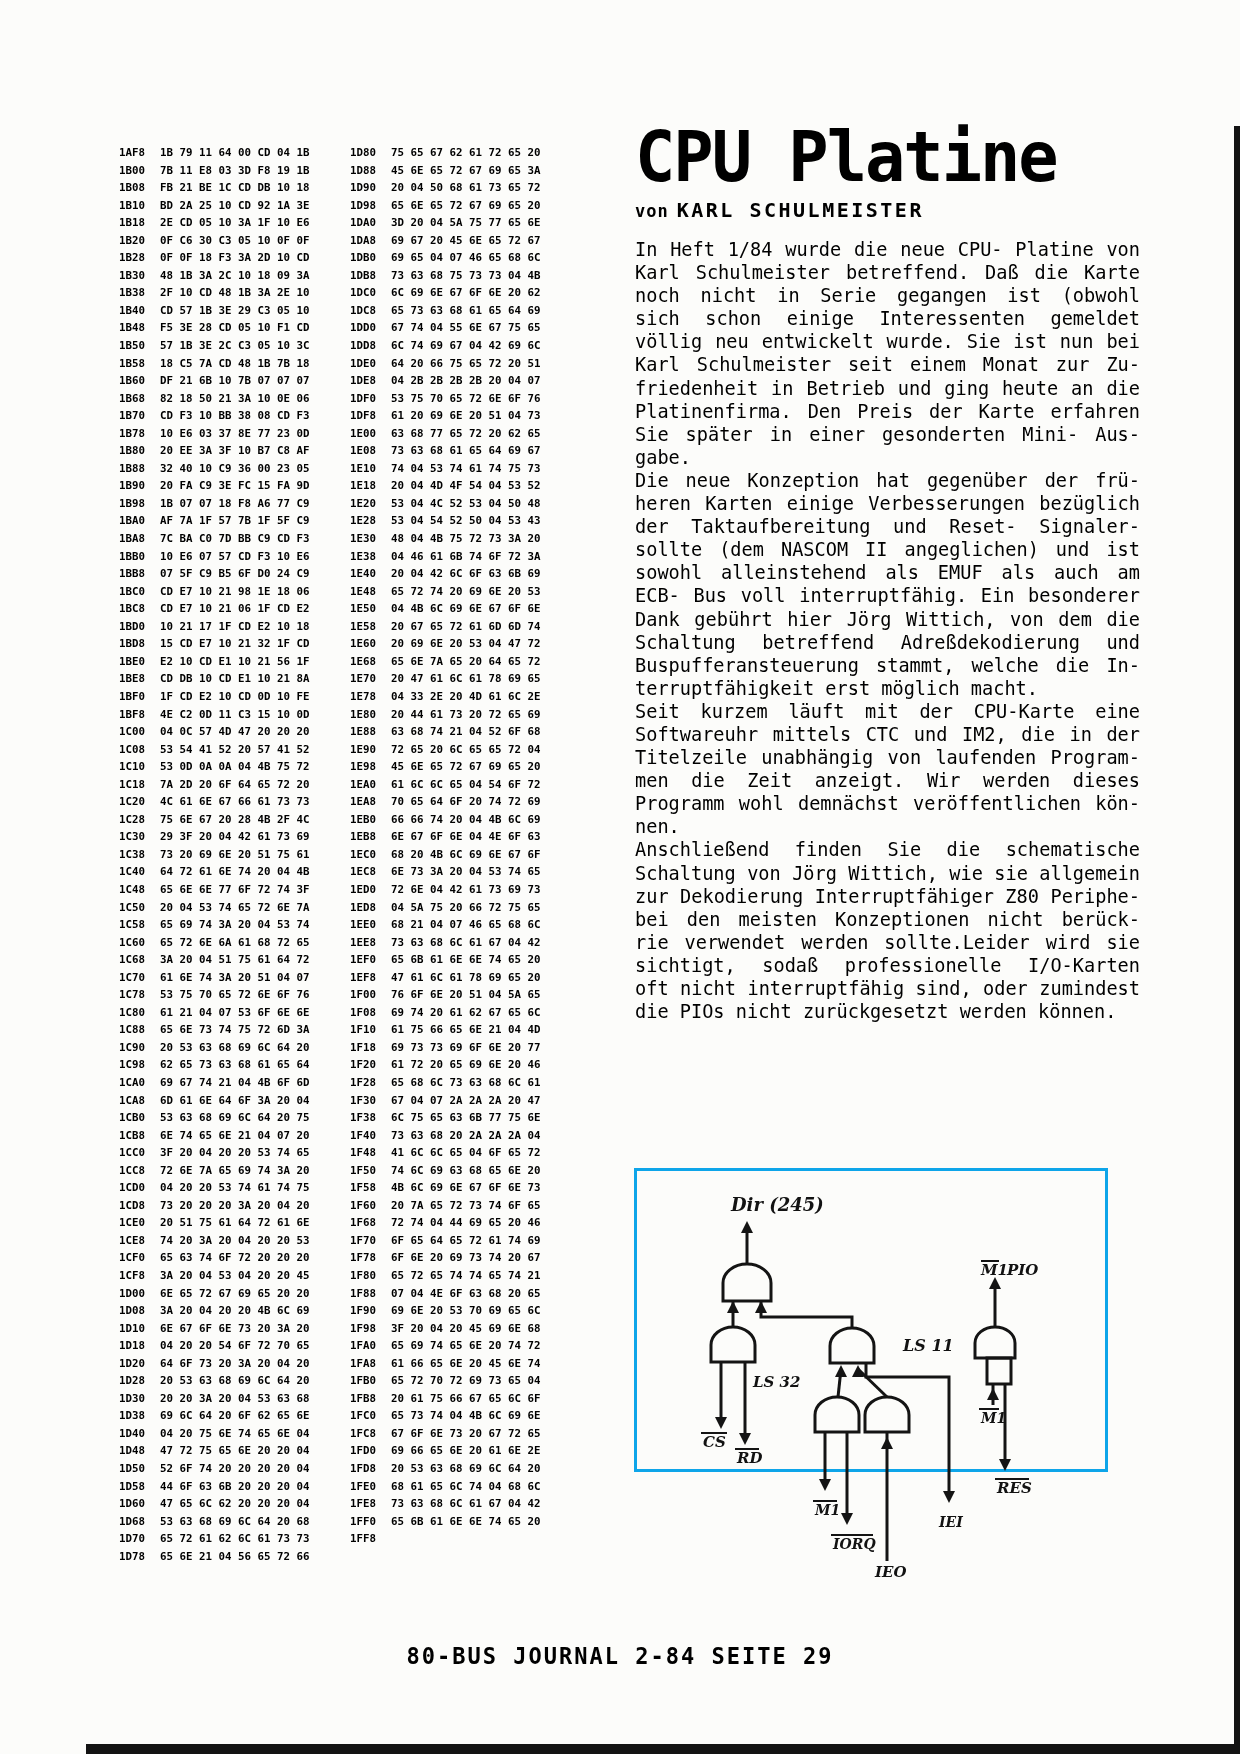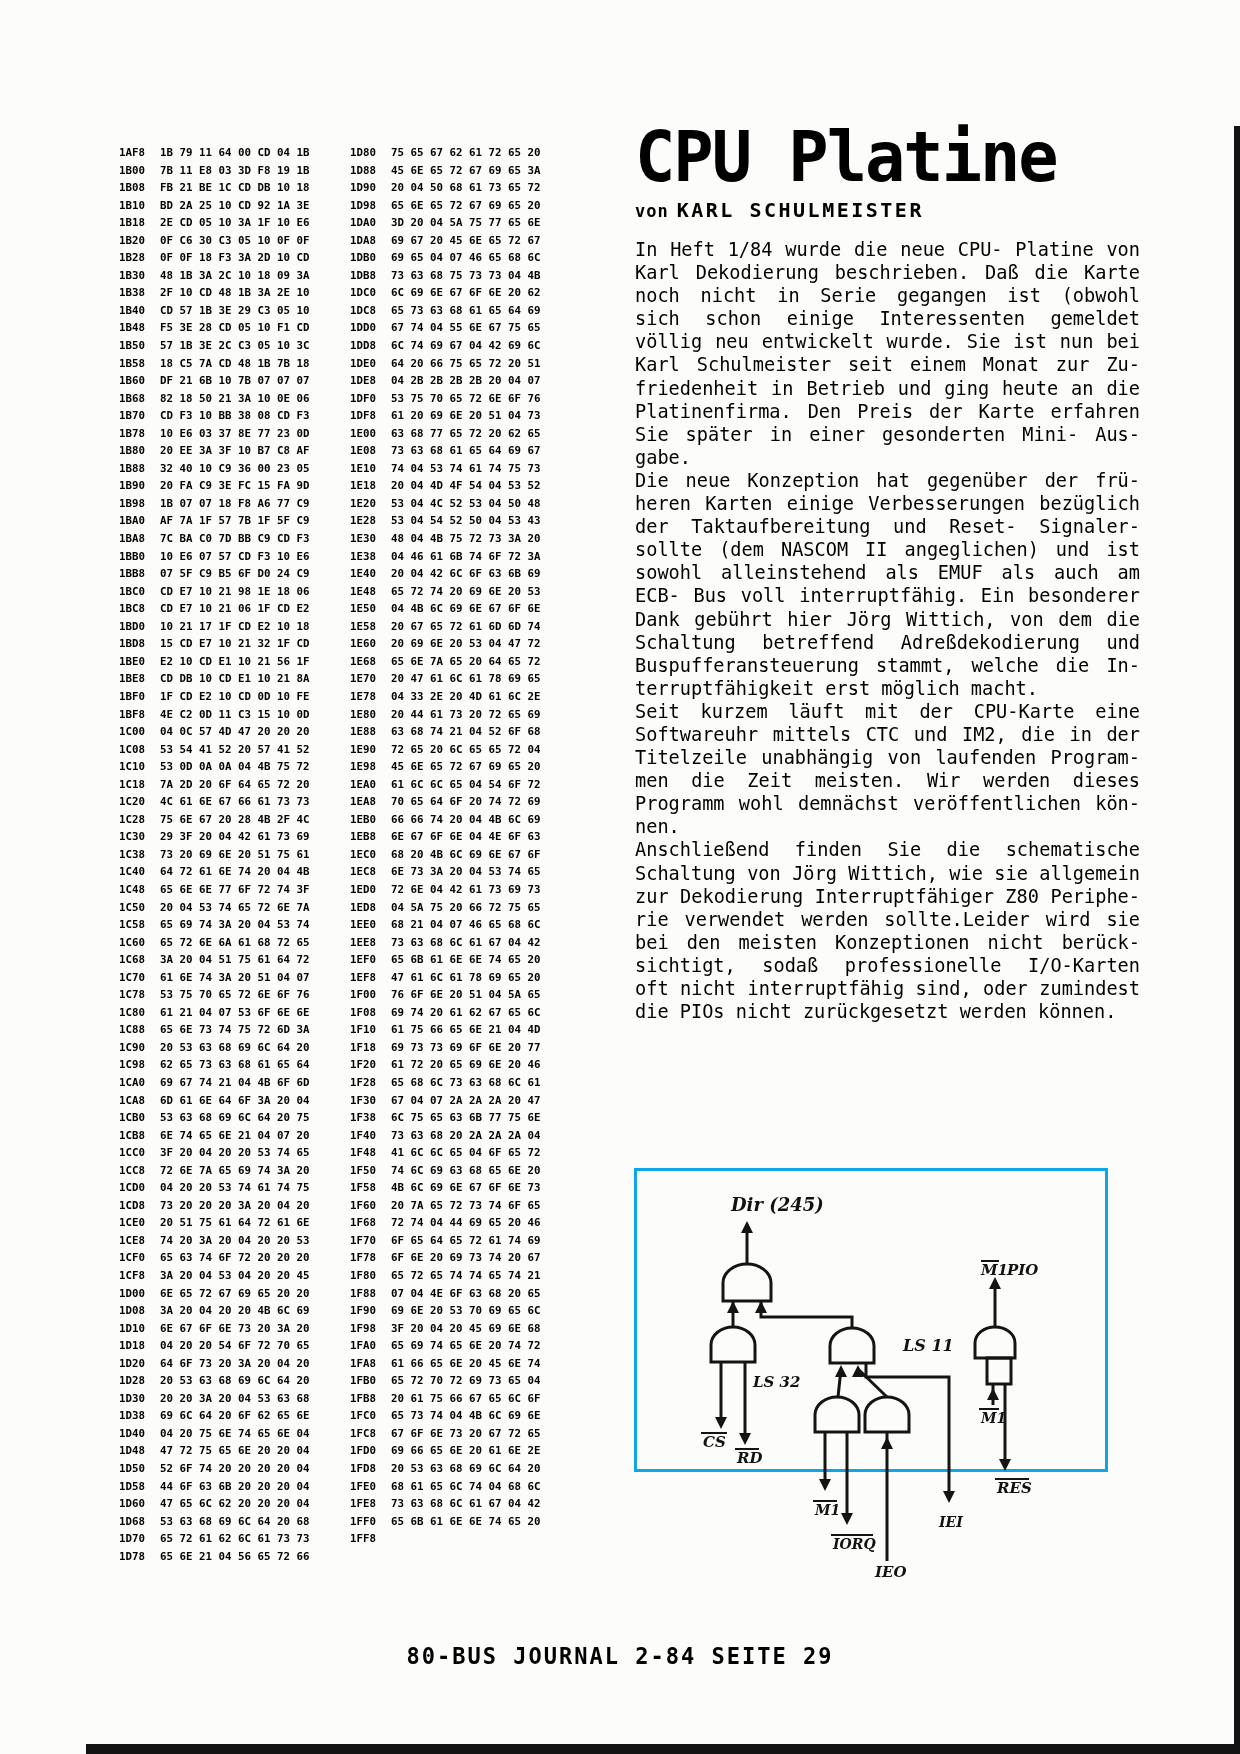--- a/index.html
+++ b/index.html
@@ -42,21 +42,21 @@
   <div class="hex-col hex-col-left"><div class="hex-row"><span class="hex-addr">1AF8</span><span class="hex-bytes">1B 79 11 64 00 CD 04 1B</span></div><div class="hex-row"><span class="hex-addr">1B00</span><span class="hex-bytes">7B 11 E8 03 3D F8 19 1B</span></div><div class="hex-row"><span class="hex-addr">1B08</span><span class="hex-bytes">FB 21 BE 1C CD DB 10 18</span></div><div class="hex-row"><span class="hex-addr">1B10</span><span class="hex-bytes">BD 2A 25 10 CD 92 1A 3E</span></div><div class="hex-row"><span class="hex-addr">1B18</span><span class="hex-bytes">2E CD 05 10 3A 1F 10 E6</span></div><div class="hex-row"><span class="hex-addr">1B20</span><span class="hex-bytes">0F C6 30 C3 05 10 0F 0F</span></div><div class="hex-row"><span class="hex-addr">1B28</span><span class="hex-bytes">0F 0F 18 F3 3A 2D 10 CD</span></div><div class="hex-row"><span class="hex-addr">1B30</span><span class="hex-bytes">48 1B 3A 2C 10 18 09 3A</span></div><div class="hex-row"><span class="hex-addr">1B38</span><span class="hex-bytes">2F 10 CD 48 1B 3A 2E 10</span></div><div class="hex-row"><span class="hex-addr">1B40</span><span class="hex-bytes">CD 57 1B 3E 29 C3 05 10</span></div><div class="hex-row"><span class="hex-addr">1B48</span><span class="hex-bytes">F5 3E 28 CD 05 10 F1 CD</span></div><div class="hex-row"><span class="hex-addr">1B50</span><span class="hex-bytes">57 1B 3E 2C C3 05 10 3C</span></div><div class="hex-row"><span class="hex-addr">1B58</span><span class="hex-bytes">18 C5 7A CD 48 1B 7B 18</span></div><div class="hex-row"><span class="hex-addr">1B60</span><span class="hex-bytes">DF 21 6B 10 7B 07 07 07</span></div><div class="hex-row"><span class="hex-addr">1B68</span><span class="hex-bytes">82 18 50 21 3A 10 0E 06</span></div><div class="hex-row"><span class="hex-addr">1B70</span><span class="hex-bytes">CD F3 10 BB 38 08 CD F3</span></div><div class="hex-row"><span class="hex-addr">1B78</span><span class="hex-bytes">10 E6 03 37 8E 77 23 0D</span></div><div class="hex-row"><span class="hex-addr">1B80</span><span class="hex-bytes">20 EE 3A 3F 10 B7 C8 AF</span></div><div class="hex-row"><span class="hex-addr">1B88</span><span class="hex-bytes">32 40 10 C9 36 00 23 05</span></div><div class="hex-row"><span class="hex-addr">1B90</span><span class="hex-bytes">20 FA C9 3E FC 15 FA 9D</span></div><div class="hex-row"><span class="hex-addr">1B98</span><span class="hex-bytes">1B 07 07 18 F8 A6 77 C9</span></div><div class="hex-row"><span class="hex-addr">1BA0</span><span class="hex-bytes">AF 7A 1F 57 7B 1F 5F C9</span></div><div class="hex-row"><span class="hex-addr">1BA8</span><span class="hex-bytes">7C BA C0 7D BB C9 CD F3</span></div><div class="hex-row"><span class="hex-addr">1BB0</span><span class="hex-bytes">10 E6 07 57 CD F3 10 E6</span></div><div class="hex-row"><span class="hex-addr">1BB8</span><span class="hex-bytes">07 5F C9 B5 6F D0 24 C9</span></div><div class="hex-row"><span class="hex-addr">1BC0</span><span class="hex-bytes">CD E7 10 21 98 1E 18 06</span></div><div class="hex-row"><span class="hex-addr">1BC8</span><span class="hex-bytes">CD E7 10 21 06 1F CD E2</span></div><div class="hex-row"><span class="hex-addr">1BD0</span><span class="hex-bytes">10 21 17 1F CD E2 10 18</span></div><div class="hex-row"><span class="hex-addr">1BD8</span><span class="hex-bytes">15 CD E7 10 21 32 1F CD</span></div><div class="hex-row"><span class="hex-addr">1BE0</span><span class="hex-bytes">E2 10 CD E1 10 21 56 1F</span></div><div class="hex-row"><span class="hex-addr">1BE8</span><span class="hex-bytes">CD DB 10 CD E1 10 21 8A</span></div><div class="hex-row"><span class="hex-addr">1BF0</span><span class="hex-bytes">1F CD E2 10 CD 0D 10 FE</span></div><div class="hex-row"><span class="hex-addr">1BF8</span><span class="hex-bytes">4E C2 0D 11 C3 15 10 0D</span></div><div class="hex-row"><span class="hex-addr">1C00</span><span class="hex-bytes">04 0C 57 4D 47 20 20 20</span></div><div class="hex-row"><span class="hex-addr">1C08</span><span class="hex-bytes">53 54 41 52 20 57 41 52</span></div><div class="hex-row"><span class="hex-addr">1C10</span><span class="hex-bytes">53 0D 0A 0A 04 4B 75 72</span></div><div class="hex-row"><span class="hex-addr">1C18</span><span class="hex-bytes">7A 2D 20 6F 64 65 72 20</span></div><div class="hex-row"><span class="hex-addr">1C20</span><span class="hex-bytes">4C 61 6E 67 66 61 73 73</span></div><div class="hex-row"><span class="hex-addr">1C28</span><span class="hex-bytes">75 6E 67 20 28 4B 2F 4C</span></div><div class="hex-row"><span class="hex-addr">1C30</span><span class="hex-bytes">29 3F 20 04 42 61 73 69</span></div><div class="hex-row"><span class="hex-addr">1C38</span><span class="hex-bytes">73 20 69 6E 20 51 75 61</span></div><div class="hex-row"><span class="hex-addr">1C40</span><span class="hex-bytes">64 72 61 6E 74 20 04 4B</span></div><div class="hex-row"><span class="hex-addr">1C48</span><span class="hex-bytes">65 6E 6E 77 6F 72 74 3F</span></div><div class="hex-row"><span class="hex-addr">1C50</span><span class="hex-bytes">20 04 53 74 65 72 6E 7A</span></div><div class="hex-row"><span class="hex-addr">1C58</span><span class="hex-bytes">65 69 74 3A 20 04 53 74</span></div><div class="hex-row"><span class="hex-addr">1C60</span><span class="hex-bytes">65 72 6E 6A 61 68 72 65</span></div><div class="hex-row"><span class="hex-addr">1C68</span><span class="hex-bytes">3A 20 04 51 75 61 64 72</span></div><div class="hex-row"><span class="hex-addr">1C70</span><span class="hex-bytes">61 6E 74 3A 20 51 04 07</span></div><div class="hex-row"><span class="hex-addr">1C78</span><span class="hex-bytes">53 75 70 65 72 6E 6F 76</span></div><div class="hex-row"><span class="hex-addr">1C80</span><span class="hex-bytes">61 21 04 07 53 6F 6E 6E</span></div><div class="hex-row"><span class="hex-addr">1C88</span><span class="hex-bytes">65 6E 73 74 75 72 6D 3A</span></div><div class="hex-row"><span class="hex-addr">1C90</span><span class="hex-bytes">20 53 63 68 69 6C 64 20</span></div><div class="hex-row"><span class="hex-addr">1C98</span><span class="hex-bytes">62 65 73 63 68 61 65 64</span></div><div class="hex-row"><span class="hex-addr">1CA0</span><span class="hex-bytes">69 67 74 21 04 4B 6F 6D</span></div><div class="hex-row"><span class="hex-addr">1CA8</span><span class="hex-bytes">6D 61 6E 64 6F 3A 20 04</span></div><div class="hex-row"><span class="hex-addr">1CB0</span><span class="hex-bytes">53 63 68 69 6C 64 20 75</span></div><div class="hex-row"><span class="hex-addr">1CB8</span><span class="hex-bytes">6E 74 65 6E 21 04 07 20</span></div><div class="hex-row"><span class="hex-addr">1CC0</span><span class="hex-bytes">3F 20 04 20 20 53 74 65</span></div><div class="hex-row"><span class="hex-addr">1CC8</span><span class="hex-bytes">72 6E 7A 65 69 74 3A 20</span></div><div class="hex-row"><span class="hex-addr">1CD0</span><span class="hex-bytes">04 20 20 53 74 61 74 75</span></div><div class="hex-row"><span class="hex-addr">1CD8</span><span class="hex-bytes">73 20 20 20 3A 20 04 20</span></div><div class="hex-row"><span class="hex-addr">1CE0</span><span class="hex-bytes">20 51 75 61 64 72 61 6E</span></div><div class="hex-row"><span class="hex-addr">1CE8</span><span class="hex-bytes">74 20 3A 20 04 20 20 53</span></div><div class="hex-row"><span class="hex-addr">1CF0</span><span class="hex-bytes">65 63 74 6F 72 20 20 20</span></div><div class="hex-row"><span class="hex-addr">1CF8</span><span class="hex-bytes">3A 20 04 53 04 20 20 45</span></div><div class="hex-row"><span class="hex-addr">1D00</span><span class="hex-bytes">6E 65 72 67 69 65 20 20</span></div><div class="hex-row"><span class="hex-addr">1D08</span><span class="hex-bytes">3A 20 04 20 20 4B 6C 69</span></div><div class="hex-row"><span class="hex-addr">1D10</span><span class="hex-bytes">6E 67 6F 6E 73 20 3A 20</span></div><div class="hex-row"><span class="hex-addr">1D18</span><span class="hex-bytes">04 20 20 54 6F 72 70 65</span></div><div class="hex-row"><span class="hex-addr">1D20</span><span class="hex-bytes">64 6F 73 20 3A 20 04 20</span></div><div class="hex-row"><span class="hex-addr">1D28</span><span class="hex-bytes">20 53 63 68 69 6C 64 20</span></div><div class="hex-row"><span class="hex-addr">1D30</span><span class="hex-bytes">20 20 3A 20 04 53 63 68</span></div><div class="hex-row"><span class="hex-addr">1D38</span><span class="hex-bytes">69 6C 64 20 6F 62 65 6E</span></div><div class="hex-row"><span class="hex-addr">1D40</span><span class="hex-bytes">04 20 75 6E 74 65 6E 04</span></div><div class="hex-row"><span class="hex-addr">1D48</span><span class="hex-bytes">47 72 75 65 6E 20 20 04</span></div><div class="hex-row"><span class="hex-addr">1D50</span><span class="hex-bytes">52 6F 74 20 20 20 20 04</span></div><div class="hex-row"><span class="hex-addr">1D58</span><span class="hex-bytes">44 6F 63 6B 20 20 20 04</span></div><div class="hex-row"><span class="hex-addr">1D60</span><span class="hex-bytes">47 65 6C 62 20 20 20 04</span></div><div class="hex-row"><span class="hex-addr">1D68</span><span class="hex-bytes">53 63 68 69 6C 64 20 68</span></div><div class="hex-row"><span class="hex-addr">1D70</span><span class="hex-bytes">65 72 61 62 6C 61 73 73</span></div><div class="hex-row"><span class="hex-addr">1D78</span><span class="hex-bytes">65 6E 21 04 56 65 72 66</span></div></div>
   <div class="hex-col hex-col-right"><div class="hex-row"><span class="hex-addr">1D80</span><span class="hex-bytes">75 65 67 62 61 72 65 20</span></div><div class="hex-row"><span class="hex-addr">1D88</span><span class="hex-bytes">45 6E 65 72 67 69 65 3A</span></div><div class="hex-row"><span class="hex-addr">1D90</span><span class="hex-bytes">20 04 50 68 61 73 65 72</span></div><div class="hex-row"><span class="hex-addr">1D98</span><span class="hex-bytes">65 6E 65 72 67 69 65 20</span></div><div class="hex-row"><span class="hex-addr">1DA0</span><span class="hex-bytes">3D 20 04 5A 75 77 65 6E</span></div><div class="hex-row"><span class="hex-addr">1DA8</span><span class="hex-bytes">69 67 20 45 6E 65 72 67</span></div><div class="hex-row"><span class="hex-addr">1DB0</span><span class="hex-bytes">69 65 04 07 46 65 68 6C</span></div><div class="hex-row"><span class="hex-addr">1DB8</span><span class="hex-bytes">73 63 68 75 73 73 04 4B</span></div><div class="hex-row"><span class="hex-addr">1DC0</span><span class="hex-bytes">6C 69 6E 67 6F 6E 20 62</span></div><div class="hex-row"><span class="hex-addr">1DC8</span><span class="hex-bytes">65 73 63 68 61 65 64 69</span></div><div class="hex-row"><span class="hex-addr">1DD0</span><span class="hex-bytes">67 74 04 55 6E 67 75 65</span></div><div class="hex-row"><span class="hex-addr">1DD8</span><span class="hex-bytes">6C 74 69 67 04 42 69 6C</span></div><div class="hex-row"><span class="hex-addr">1DE0</span><span class="hex-bytes">64 20 66 75 65 72 20 51</span></div><div class="hex-row"><span class="hex-addr">1DE8</span><span class="hex-bytes">04 2B 2B 2B 2B 20 04 07</span></div><div class="hex-row"><span class="hex-addr">1DF0</span><span class="hex-bytes">53 75 70 65 72 6E 6F 76</span></div><div class="hex-row"><span class="hex-addr">1DF8</span><span class="hex-bytes">61 20 69 6E 20 51 04 73</span></div><div class="hex-row"><span class="hex-addr">1E00</span><span class="hex-bytes">63 68 77 65 72 20 62 65</span></div><div class="hex-row"><span class="hex-addr">1E08</span><span class="hex-bytes">73 63 68 61 65 64 69 67</span></div><div class="hex-row"><span class="hex-addr">1E10</span><span class="hex-bytes">74 04 53 74 61 74 75 73</span></div><div class="hex-row"><span class="hex-addr">1E18</span><span class="hex-bytes">20 04 4D 4F 54 04 53 52</span></div><div class="hex-row"><span class="hex-addr">1E20</span><span class="hex-bytes">53 04 4C 52 53 04 50 48</span></div><div class="hex-row"><span class="hex-addr">1E28</span><span class="hex-bytes">53 04 54 52 50 04 53 43</span></div><div class="hex-row"><span class="hex-addr">1E30</span><span class="hex-bytes">48 04 4B 75 72 73 3A 20</span></div><div class="hex-row"><span class="hex-addr">1E38</span><span class="hex-bytes">04 46 61 6B 74 6F 72 3A</span></div><div class="hex-row"><span class="hex-addr">1E40</span><span class="hex-bytes">20 04 42 6C 6F 63 6B 69</span></div><div class="hex-row"><span class="hex-addr">1E48</span><span class="hex-bytes">65 72 74 20 69 6E 20 53</span></div><div class="hex-row"><span class="hex-addr">1E50</span><span class="hex-bytes">04 4B 6C 69 6E 67 6F 6E</span></div><div class="hex-row"><span class="hex-addr">1E58</span><span class="hex-bytes">20 67 65 72 61 6D 6D 74</span></div><div class="hex-row"><span class="hex-addr">1E60</span><span class="hex-bytes">20 69 6E 20 53 04 47 72</span></div><div class="hex-row"><span class="hex-addr">1E68</span><span class="hex-bytes">65 6E 7A 65 20 64 65 72</span></div><div class="hex-row"><span class="hex-addr">1E70</span><span class="hex-bytes">20 47 61 6C 61 78 69 65</span></div><div class="hex-row"><span class="hex-addr">1E78</span><span class="hex-bytes">04 33 2E 20 4D 61 6C 2E</span></div><div class="hex-row"><span class="hex-addr">1E80</span><span class="hex-bytes">20 44 61 73 20 72 65 69</span></div><div class="hex-row"><span class="hex-addr">1E88</span><span class="hex-bytes">63 68 74 21 04 52 6F 68</span></div><div class="hex-row"><span class="hex-addr">1E90</span><span class="hex-bytes">72 65 20 6C 65 65 72 04</span></div><div class="hex-row"><span class="hex-addr">1E98</span><span class="hex-bytes">45 6E 65 72 67 69 65 20</span></div><div class="hex-row"><span class="hex-addr">1EA0</span><span class="hex-bytes">61 6C 6C 65 04 54 6F 72</span></div><div class="hex-row"><span class="hex-addr">1EA8</span><span class="hex-bytes">70 65 64 6F 20 74 72 69</span></div><div class="hex-row"><span class="hex-addr">1EB0</span><span class="hex-bytes">66 66 74 20 04 4B 6C 69</span></div><div class="hex-row"><span class="hex-addr">1EB8</span><span class="hex-bytes">6E 67 6F 6E 04 4E 6F 63</span></div><div class="hex-row"><span class="hex-addr">1EC0</span><span class="hex-bytes">68 20 4B 6C 69 6E 67 6F</span></div><div class="hex-row"><span class="hex-addr">1EC8</span><span class="hex-bytes">6E 73 3A 20 04 53 74 65</span></div><div class="hex-row"><span class="hex-addr">1ED0</span><span class="hex-bytes">72 6E 04 42 61 73 69 73</span></div><div class="hex-row"><span class="hex-addr">1ED8</span><span class="hex-bytes">04 5A 75 20 66 72 75 65</span></div><div class="hex-row"><span class="hex-addr">1EE0</span><span class="hex-bytes">68 21 04 07 46 65 68 6C</span></div><div class="hex-row"><span class="hex-addr">1EE8</span><span class="hex-bytes">73 63 68 6C 61 67 04 42</span></div><div class="hex-row"><span class="hex-addr">1EF0</span><span class="hex-bytes">65 6B 61 6E 6E 74 65 20</span></div><div class="hex-row"><span class="hex-addr">1EF8</span><span class="hex-bytes">47 61 6C 61 78 69 65 20</span></div><div class="hex-row"><span class="hex-addr">1F00</span><span class="hex-bytes">76 6F 6E 20 51 04 5A 65</span></div><div class="hex-row"><span class="hex-addr">1F08</span><span class="hex-bytes">69 74 20 61 62 67 65 6C</span></div><div class="hex-row"><span class="hex-addr">1F10</span><span class="hex-bytes">61 75 66 65 6E 21 04 4D</span></div><div class="hex-row"><span class="hex-addr">1F18</span><span class="hex-bytes">69 73 73 69 6F 6E 20 77</span></div><div class="hex-row"><span class="hex-addr">1F20</span><span class="hex-bytes">61 72 20 65 69 6E 20 46</span></div><div class="hex-row"><span class="hex-addr">1F28</span><span class="hex-bytes">65 68 6C 73 63 68 6C 61</span></div><div class="hex-row"><span class="hex-addr">1F30</span><span class="hex-bytes">67 04 07 2A 2A 2A 20 47</span></div><div class="hex-row"><span class="hex-addr">1F38</span><span class="hex-bytes">6C 75 65 63 6B 77 75 6E</span></div><div class="hex-row"><span class="hex-addr">1F40</span><span class="hex-bytes">73 63 68 20 2A 2A 2A 04</span></div><div class="hex-row"><span class="hex-addr">1F48</span><span class="hex-bytes">41 6C 6C 65 04 6F 65 72</span></div><div class="hex-row"><span class="hex-addr">1F50</span><span class="hex-bytes">74 6C 69 63 68 65 6E 20</span></div><div class="hex-row"><span class="hex-addr">1F58</span><span class="hex-bytes">4B 6C 69 6E 67 6F 6E 73</span></div><div class="hex-row"><span class="hex-addr">1F60</span><span class="hex-bytes">20 7A 65 72 73 74 6F 65</span></div><div class="hex-row"><span class="hex-addr">1F68</span><span class="hex-bytes">72 74 04 44 69 65 20 46</span></div><div class="hex-row"><span class="hex-addr">1F70</span><span class="hex-bytes">6F 65 64 65 72 61 74 69</span></div><div class="hex-row"><span class="hex-addr">1F78</span><span class="hex-bytes">6F 6E 20 69 73 74 20 67</span></div><div class="hex-row"><span class="hex-addr">1F80</span><span class="hex-bytes">65 72 65 74 74 65 74 21</span></div><div class="hex-row"><span class="hex-addr">1F88</span><span class="hex-bytes">07 04 4E 6F 63 68 20 65</span></div><div class="hex-row"><span class="hex-addr">1F90</span><span class="hex-bytes">69 6E 20 53 70 69 65 6C</span></div><div class="hex-row"><span class="hex-addr">1F98</span><span class="hex-bytes">3F 20 04 20 45 69 6E 68</span></div><div class="hex-row"><span class="hex-addr">1FA0</span><span class="hex-bytes">65 69 74 65 6E 20 74 72</span></div><div class="hex-row"><span class="hex-addr">1FA8</span><span class="hex-bytes">61 66 65 6E 20 45 6E 74</span></div><div class="hex-row"><span class="hex-addr">1FB0</span><span class="hex-bytes">65 72 70 72 69 73 65 04</span></div><div class="hex-row"><span class="hex-addr">1FB8</span><span class="hex-bytes">20 61 75 66 67 65 6C 6F</span></div><div class="hex-row"><span class="hex-addr">1FC0</span><span class="hex-bytes">65 73 74 04 4B 6C 69 6E</span></div><div class="hex-row"><span class="hex-addr">1FC8</span><span class="hex-bytes">67 6F 6E 73 20 67 72 65</span></div><div class="hex-row"><span class="hex-addr">1FD0</span><span class="hex-bytes">69 66 65 6E 20 61 6E 2E</span></div><div class="hex-row"><span class="hex-addr">1FD8</span><span class="hex-bytes">20 53 63 68 69 6C 64 20</span></div><div class="hex-row"><span class="hex-addr">1FE0</span><span class="hex-bytes">68 61 65 6C 74 04 68 6C</span></div><div class="hex-row"><span class="hex-addr">1FE8</span><span class="hex-bytes">73 63 68 6C 61 67 04 42</span></div><div class="hex-row"><span class="hex-addr">1FF0</span><span class="hex-bytes">65 6B 61 6E 6E 74 65 20</span></div><div class="hex-row"><span class="hex-addr">1FF8</span><span class="hex-bytes"></span></div></div>
 
   <div class="article">
     <div class="title">CPU Platine</div>
     <div class="byline">
       <span class="byline-von">von</span><span class="byline-name">KARL SCHULMEISTER</span>
     </div>
     <div class="bodytext">
         <div class="tline">In Heft 1/84 wurde die neue CPU- Platine von</div>
-        <div class="tline">Karl Dekodierung beschrieben. Daß die Karte</div>
+        <div class="tline">Karl Schulmeister betreffend. Daß die Karte</div>
         <div class="tline">noch nicht in Serie gegangen ist (obwohl</div>
         <div class="tline">sich schon einige Interessenten gemeldet</div>
         <div class="tline">völlig neu entwickelt wurde. Sie ist nun bei</div>
         <div class="tline">Karl Schulmeister seit einem Monat zur Zu-</div>
         <div class="tline">friedenheit in Betrieb und ging heute an die</div>
         <div class="tline">Platinenfirma.  Den Preis der Karte erfahren</div>
         <div class="tline">Sie später in einer gesonderten Mini- Aus-</div>
         <div class="tline last">gabe.</div>
         <div class="tline">Die neue Konzeption hat gegenüber der frü-</div>
         <div class="tline">heren Karten einige Verbesserungen bezüglich</div>
@@ -64,28 +64,28 @@
         <div class="tline">sollte (dem NASCOM II angeglichen) und ist</div>
         <div class="tline">sowohl alleinstehend als EMUF als auch am</div>
         <div class="tline">ECB- Bus voll interruptfähig. Ein besonderer</div>
         <div class="tline">Dank gebührt hier Jörg Wittich, von dem die</div>
         <div class="tline">Schaltung betreffend Adreßdekodierung und</div>
         <div class="tline">Buspufferansteuerung stammt, welche die In-</div>
         <div class="tline last">terruptfähigkeit erst möglich macht.</div>
         <div class="tline">Seit kurzem läuft mit der CPU-Karte eine</div>
         <div class="tline">Softwareuhr mittels CTC und IM2, die in der</div>
         <div class="tline">Titelzeile unabhängig von laufenden Program-</div>
-        <div class="tline">men die Zeit meisten. Wir werden dieses</div>
+        <div class="tline">men die Zeit anzeigt. Wir werden dieses</div>
         <div class="tline">Programm wohl demnächst veröffentlichen kön-</div>
         <div class="tline last">nen.</div>
         <div class="tline">Anschließend finden Sie die schematische</div>
         <div class="tline">Schaltung von Jörg Wittich, wie sie allgemein</div>
         <div class="tline">zur Dekodierung Interruptfähiger Z80 Periphe-</div>
+        <div class="tline">bei den meisten Konzeptionen nicht berück-</div>
         <div class="tline">rie verwendet werden sollte.Leider wird sie</div>
-        <div class="tline">bei den meisten Konzeptionen nicht berück-</div>
         <div class="tline">sichtigt, sodaß professionelle I/O-Karten</div>
         <div class="tline">oft nicht interruptfähig sind, oder zumindest</div>
         <div class="tline last">die PIOs nicht zurückgesetzt werden können.</div>
       </div>
   </div>
 
   <div class="schem">
     <svg width="468" height="409" viewBox="0 0 468 409">
       <g stroke="#141414" stroke-width="3" fill="none">
 

